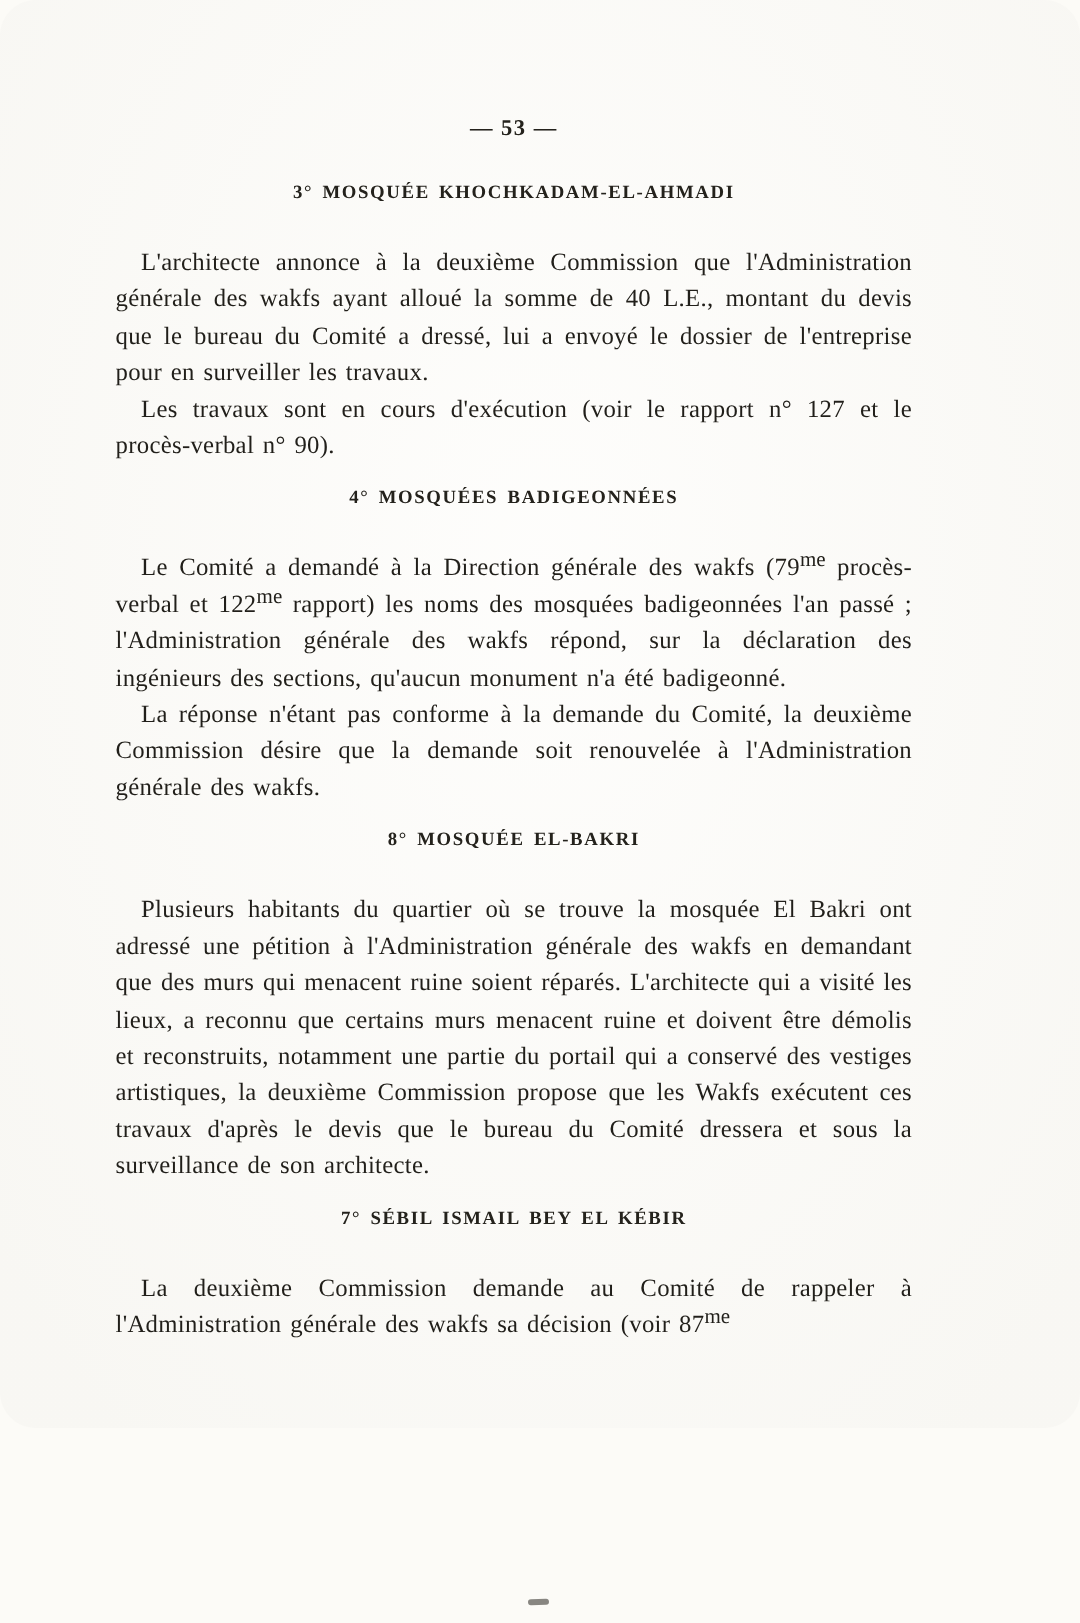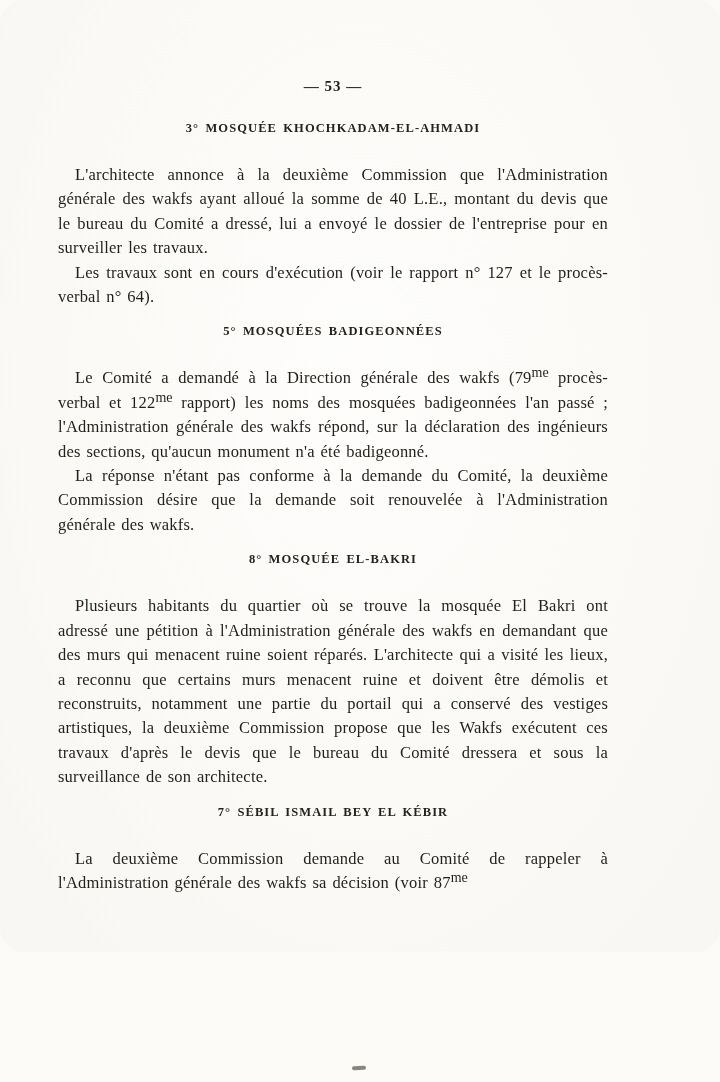--- a/index.html
+++ b/index.html
@@ -12,21 +12,21 @@
     background: #fcfbf7;
     font-family: "Liberation Serif", "DejaVu Serif", serif;
     color: #211f1a;
     overflow: hidden;
     position: relative;
   }
   .page {
     box-sizing: border-box;
     width: 720px;
     height: 952px;
-    padding: 78px 112px 0 58px;
+    padding: 78px 112px 0 77px;
     background:
       radial-gradient(ellipse at 50% 40%, rgba(255,255,255,0.6), rgba(0,0,0,0.015) 90%),
       #fcfbf7;
     border-radius: 24px;
   }
   .page-number {
     text-align: center;
     font-size: 15px;
     font-weight: bold;
     letter-spacing: 1px;
@@ -77,23 +77,23 @@
 
 <div class="page">
 
   <div class="page-number">— 53 —</div>
 
 
   <h3 class="heading">3° MOSQUÉE KHOCHKADAM-EL-AHMADI</h3>
 
   <p class="para">L'architecte annonce à la deuxième Commission que l'Administration générale des wakfs ayant alloué la somme de 40 L.E., montant du devis que le bureau du Comité a dressé, lui a envoyé le dossier de l'entreprise pour en surveiller les travaux.</p>
 
-  <p class="para">Les travaux sont en cours d'exécution (voir le rapport n° 127 et le procès-verbal n° 64).</p>
+  <p class="para">Les travaux sont en cours d'exécution (voir le rapport n° 127 et le procès-verbal n° 90).</p>
 
-  <h3 class="heading">5° MOSQUÉES BADIGEONNÉES</h3>
+  <h3 class="heading">4° MOSQUÉES BADIGEONNÉES</h3>
 
   <p class="para"><span>Le Comité a demandé à la Direction générale des wakfs (79</span><sup>me</sup><span> procès-verbal et 122</span><sup>me</sup><span> rapport) les noms des mosquées badigeonnées l'an passé ; l'Administration générale des wakfs répond, sur la déclaration des ingénieurs des sections, qu'aucun monument n'a été badigeonné.</span></p>
 
   <p class="para">La réponse n'étant pas conforme à la demande du Comité, la deuxième Commission désire que la demande soit renouvelée à l'Administration générale des wakfs.</p>
 
   <h3 class="heading">8° MOSQUÉE EL-BAKRI</h3>
 
   <p class="para">Plusieurs habitants du quartier où se trouve la mosquée El Bakri ont adressé une pétition à l'Administration générale des wakfs en demandant que des murs qui menacent ruine soient réparés. L'architecte qui a visité les lieux, a reconnu que certains murs menacent ruine et doivent être démolis et reconstruits, notamment une partie du portail qui a conservé des vestiges artistiques, la deuxième Commission propose que les Wakfs exécutent ces travaux d'après le devis que le bureau du Comité dressera et sous la surveillance de son architecte.</p>
 
   <h3 class="heading">7° SÉBIL ISMAIL BEY EL KÉBIR</h3>

